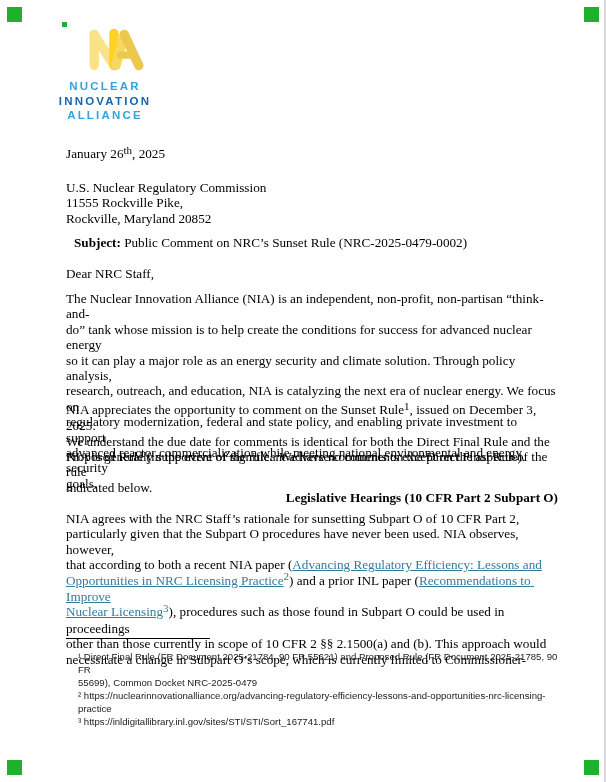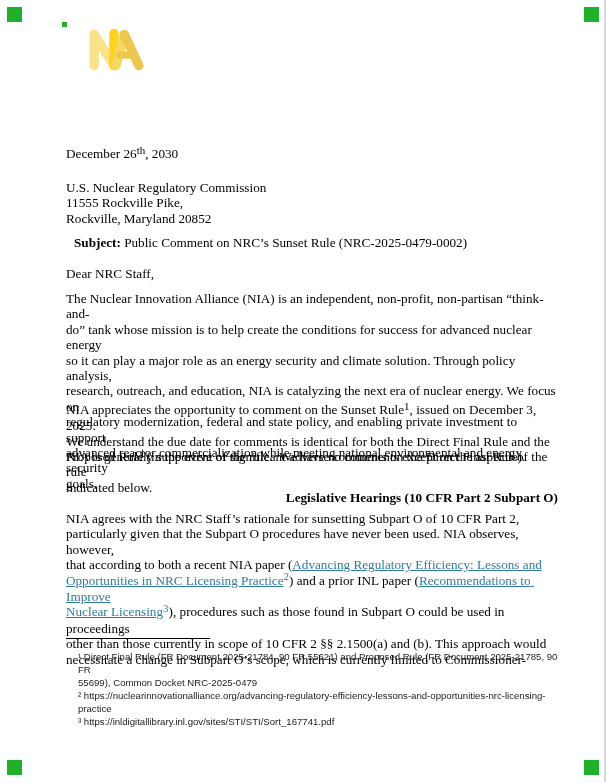--- a/index.html
+++ b/index.html
@@ -75,22 +75,27 @@
   <div class="marker-dot"></div>
 
   <svg class="logo-mark" viewBox="0 0 53 42">
     <line x1="5" y1="6" x2="5" y2="36" stroke="var(--logo_yellow_pale)" stroke-width="9" stroke-linecap="round"></line>
     <line x1="5" y1="6" x2="24" y2="36" stroke="var(--logo_yellow_pale)" stroke-width="9" stroke-linecap="round"></line>
     <line x1="24" y1="5" x2="24" y2="36" stroke="var(--logo_yellow_bright)" stroke-width="9" stroke-linecap="round"></line>
     <line x1="34" y1="6" x2="26" y2="36" stroke="var(--logo_yellow_gold)" stroke-width="9" stroke-linecap="round"></line>
     <line x1="34" y1="6" x2="48" y2="36" stroke="var(--logo_gold_deep)" stroke-width="9" stroke-linecap="round"></line>
     <line x1="30" y1="26" x2="43" y2="26" stroke="var(--logo_gold_deep)" stroke-width="7" stroke-linecap="round"></line>
   </svg>
+  <div class="logo-wordmark">
+    <div class="logo-line-light">NUCLEAR</div>
+    <div class="logo-line-dark">INNOVATION</div>
+    <div class="logo-line-light">ALLIANCE</div>
+  </div>
 
-  <div class="tblock date"><span>December 26</span><span class="sup">th</span><span>, 2030</span></div>
+  <div class="tblock date"><span>January 26</span><span class="sup">th</span><span>, 2025</span></div>
 
   <div class="tblock address">U.S. Nuclear Regulatory Commission
 11555 Rockville Pike,
 Rockville, Maryland 20852</div>
 
   <div class="tblock subject"><span class="bold">Subject:</span><span> Public Comment on NRC’s Sunset Rule (NRC-2025-0479-0002)</span></div>
 
   <div class="tblock para1">The Nuclear Innovation Alliance (NIA) is an independent, non-profit, non-partisan “think-and-
 do” tank whose mission is to help create the conditions for success for advanced nuclear energy
 so it can play a major role as an energy security and climate solution. Through policy analysis,

